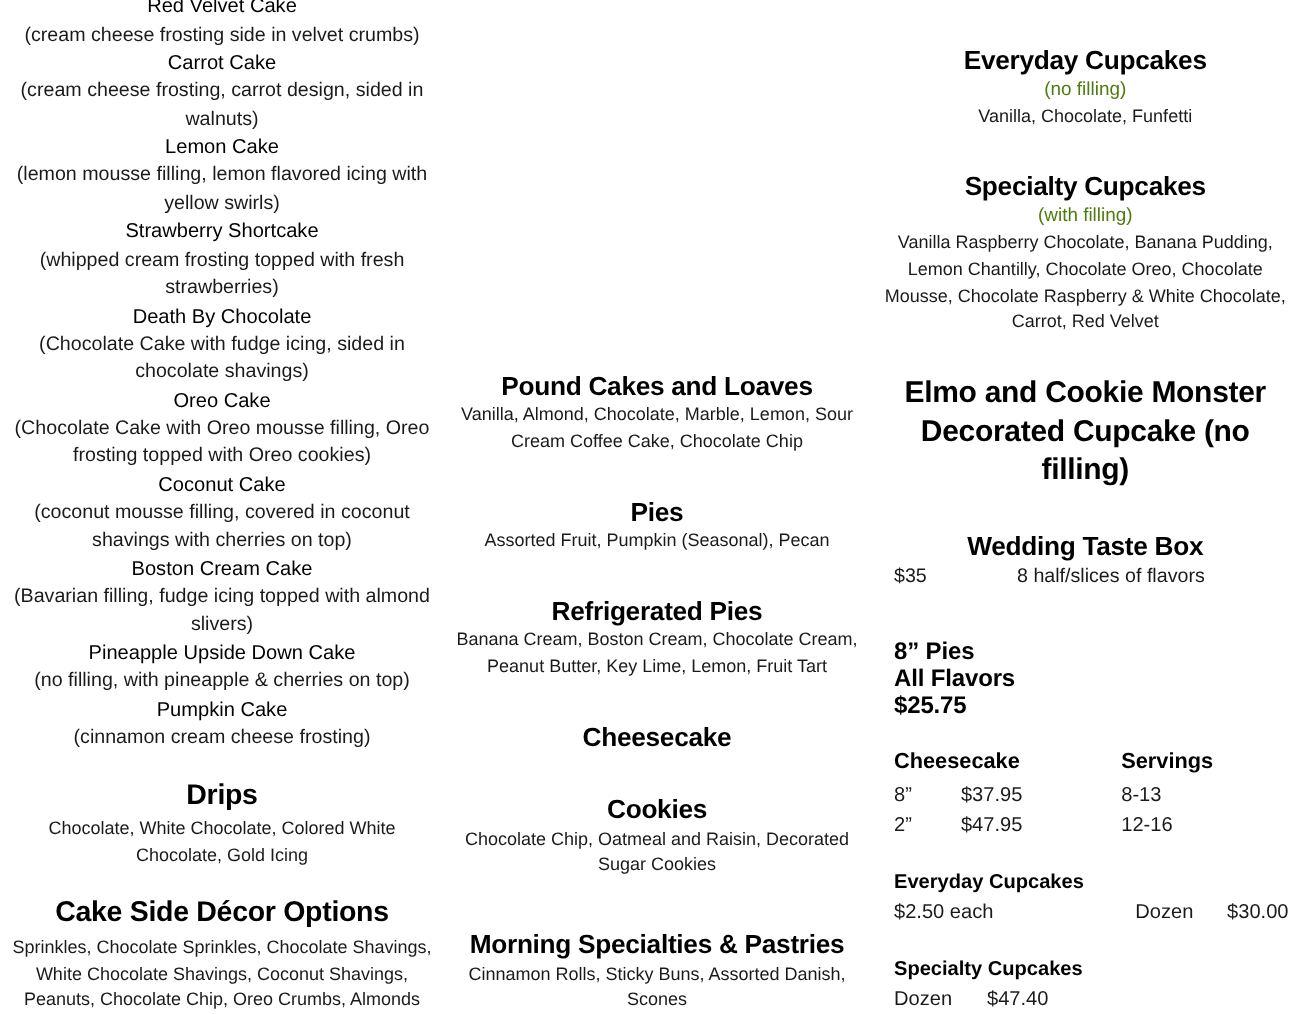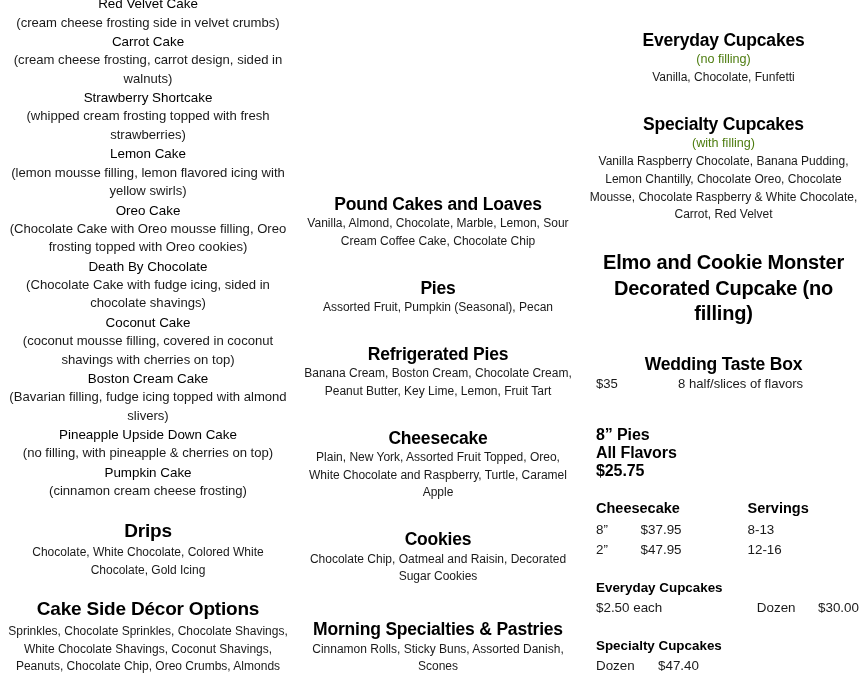--- a/index.html
+++ b/index.html
@@ -160,36 +160,36 @@
 
       <div class="cake-entry">
         <div class="item-name">Red Velvet Cake</div>
         <div class="item-desc">(cream cheese frosting side in velvet crumbs)</div>
       </div>
       <div class="cake-entry">
         <div class="item-name">Carrot Cake</div>
         <div class="item-desc">(cream cheese frosting, carrot design, sided in walnuts)</div>
       </div>
       <div class="cake-entry">
+        <div class="item-name">Lemon Cake</div>
+        <div class="item-desc">(lemon mousse filling, lemon flavored icing with yellow swirls)</div>
+      </div>
+      <div class="cake-entry">
         <div class="item-name">Strawberry Shortcake</div>
         <div class="item-desc">(whipped cream frosting topped with fresh strawberries)</div>
       </div>
       <div class="cake-entry">
-        <div class="item-name">Lemon Cake</div>
-        <div class="item-desc">(lemon mousse filling, lemon flavored icing with yellow swirls)</div>
+        <div class="item-name">Death By Chocolate</div>
+        <div class="item-desc">(Chocolate Cake with fudge icing, sided in chocolate shavings)</div>
       </div>
       <div class="cake-entry">
         <div class="item-name">Oreo Cake</div>
         <div class="item-desc">(Chocolate Cake with Oreo mousse filling, Oreo frosting topped with Oreo cookies)</div>
       </div>
       <div class="cake-entry">
-        <div class="item-name">Death By Chocolate</div>
-        <div class="item-desc">(Chocolate Cake with fudge icing, sided in chocolate shavings)</div>
-      </div>
-      <div class="cake-entry">
         <div class="item-name">Coconut Cake</div>
         <div class="item-desc">(coconut mousse filling, covered in coconut shavings with cherries on top)</div>
       </div>
       <div class="cake-entry">
         <div class="item-name">Boston Cream Cake</div>
         <div class="item-desc">(Bavarian filling, fudge icing topped with almond slivers)</div>
       </div>
       <div class="cake-entry">
         <div class="item-name">Pineapple Upside Down Cake</div>
         <div class="item-desc">(no filling, with pineapple &amp; cherries on top)</div>
@@ -234,21 +234,20 @@
 
     <div class="section">
       <div class="section-title">Refrigerated Pies</div>
       <div class="body-line">Banana Cream, Boston Cream, Chocolate Cream, Peanut Butter, Key Lime, Lemon, Fruit Tart</div>
     </div>
 
     <div class="gap-lg"></div>
 
     <div class="section">
       <div class="section-title">Cheesecake</div>
-      <div class="body-line">Plain, New York, Assorted Fruit Topped, Oreo, White Chocolate and Raspberry, Turtle, Caramel Apple</div>
     </div>
 
     <div class="gap-lg"></div>
 
     <div class="section">
       <div class="section-title">Cookies</div>
       <div class="body-line">Chocolate Chip, Oatmeal and Raisin, Decorated Sugar Cookies</div>
     </div>
 
     <div class="gap-xl"></div>

